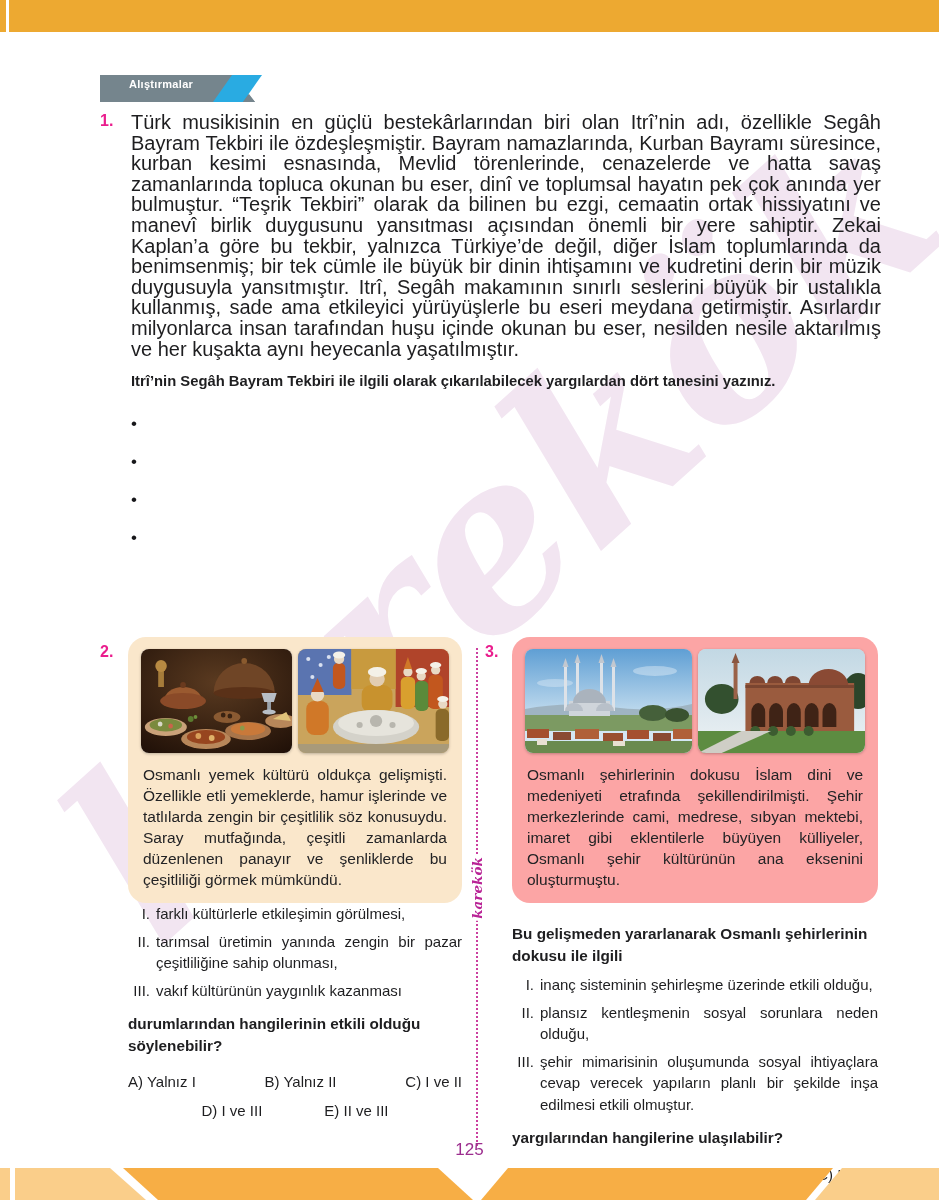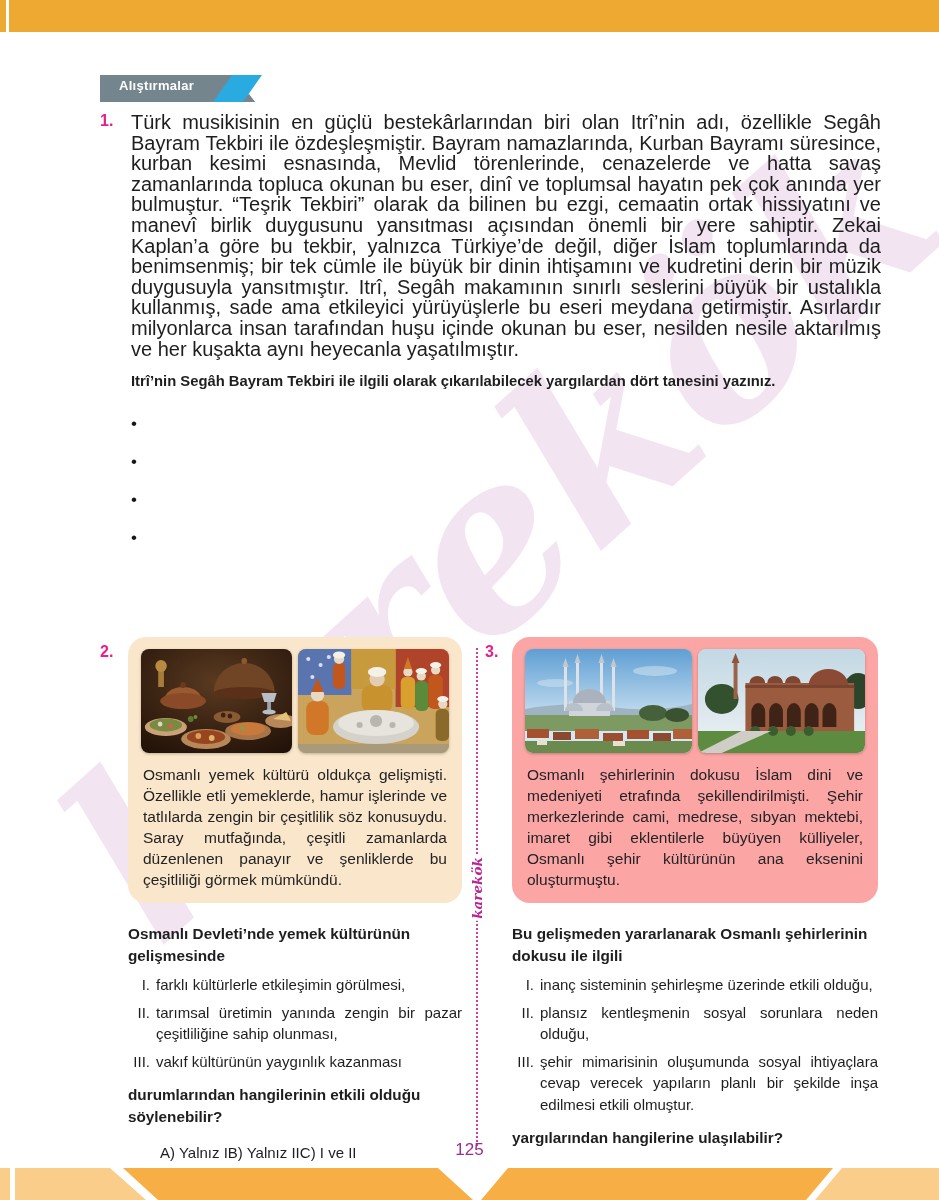--- a/index.html
+++ b/index.html
@@ -5,21 +5,21 @@
   html,body{margin:0;padding:0;background:#fff;}
   .page{position:relative;width:939px;height:1200px;background:#ffffff;overflow:hidden;
         font-family:"Liberation Sans",sans-serif;color:#1e1e20;}
   
   .top-band{position:absolute;top:0;left:0;width:939px;height:32px;}
   .tb-left{position:absolute;top:0;left:0;width:6px;height:32px;background:#eda931;}
   .tb-main{position:absolute;top:0;left:9px;right:0;height:32px;background:#eda931;}
   
   .badge{position:absolute;left:100px;top:75px;width:270px;height:27px;}
   .badge svg{position:absolute;left:0;top:0;}
-  .badge .lbl{position:absolute;left:19px;top:3px;font-size:13px;font-weight:bold;color:#ffffff;letter-spacing:.3px;}
+  .badge .lbl{position:absolute;left:29px;top:3px;font-size:11px;font-weight:bold;color:#ffffff;letter-spacing:.3px;}
   
   .watermark{position:absolute;left:500px;top:530px;z-index:1;
              transform:translate(-50%,-50%) rotate(-42deg);
              font-family:"DejaVu Serif","Liberation Serif",serif;font-style:italic;font-weight:bold;
              font-size:235px;color:#f2e5f1;white-space:nowrap;pointer-events:none;}
   
   .q1{position:absolute;left:100px;top:112px;width:781px;display:flex;z-index:2;}
   .qnum{color:#ea1d8d;font-weight:bold;font-size:16px;}
   .q1 > .qnum{width:31px;flex:0 0 31px;}
   .q1-body{width:750px;}
@@ -40,21 +40,21 @@
   .imgrow{display:flex;gap:6px;height:104px;}
   .img{flex:1 1 0;border-radius:8px;overflow:hidden;box-shadow:0 1px 3px rgba(0,0,0,.25);background:#ddd;}
   .img svg{display:block;width:100%;height:100%;}
   .boxtext{margin:11px 2px 0 2px;font-size:15.5px;line-height:21px;text-align:justify;color:#232325;}
   .lead{margin:20px 0 8px 0;font-weight:bold;font-size:15.3px;line-height:21.5px;}
   .item{display:flex;margin:0 0 6px 0;font-size:15px;line-height:21.5px;}
   .rn{flex:0 0 22px;text-align:right;margin-right:6px;}
   .itext{flex:1;text-align:justify;}
   .stem{margin:12px 0 0 0;font-weight:bold;font-size:15.3px;line-height:21.5px;}
   .opts{display:flex;font-size:15px;}
-  .row1{margin-top:17px;margin-left:32px;}
+  .row1{justify-content:space-between;margin-top:17px;}
   .row2{justify-content:center;gap:62px;margin-top:12px;}
   
   .sep{position:absolute;left:476px;top:648px;height:498px;width:0;border-left:2px dotted #cb3f9f;z-index:2;}
   .sep-label{position:absolute;left:477px;top:888px;z-index:3;transform:translate(-50%,-50%) rotate(-90deg);
              background:#ffffff;padding:6px 2px;color:#b92496;font-weight:bold;font-style:italic;
              font-family:"DejaVu Serif","Liberation Serif",serif;font-size:13.5px;}
   
   .pagenum{position:absolute;left:0;top:1140px;width:939px;text-align:center;
            color:#9c2d8e;font-weight:normal;font-size:17px;z-index:2;}
   .footer{position:absolute;left:0;bottom:0;z-index:2;display:block;}
@@ -177,21 +177,20 @@
               <circle cx="92" cy="76" r="3" fill="#b8b6ae"></circle>
               <rect x="134" y="60" width="13" height="32" rx="5" fill="#8a6a2a"></rect>
               <circle cx="141" cy="55" r="4.5" fill="#e8d9c4"></circle>
                 <ellipse cx="141" cy="50" rx="5.5" ry="3" fill="#f4f1e8"></ellipse>
               <rect y="95" width="147" height="9" fill="#a89a7a"></rect>
             </svg>
           </div>
         </div>
         <p class="boxtext">Osmanlı yemek kültürü oldukça gelişmişti. Özellikle etli yemeklerde, hamur işlerinde ve tatlılarda zengin bir çeşitlilik söz konusuydu. Saray mutfağında, çeşitli zamanlarda düzenlenen panayır ve şenliklerde bu çeşitliliği görmek mümkündü.</p>
       </div>
-      <p class="lead">Osmanlı Devleti’nde yemek kültürünün gelişmesinde</p>
       <div class="item">
         <span class="rn">I.</span>
         <span class="itext">farklı kültürlerle etkileşimin görülmesi,</span>
       </div>
       <div class="item">
         <span class="rn">II.</span>
         <span class="itext">tarımsal üretimin yanında zengin bir pazar çeşitliliğine sahip olunması,</span>
       </div>
       <div class="item">
         <span class="rn">III.</span>

